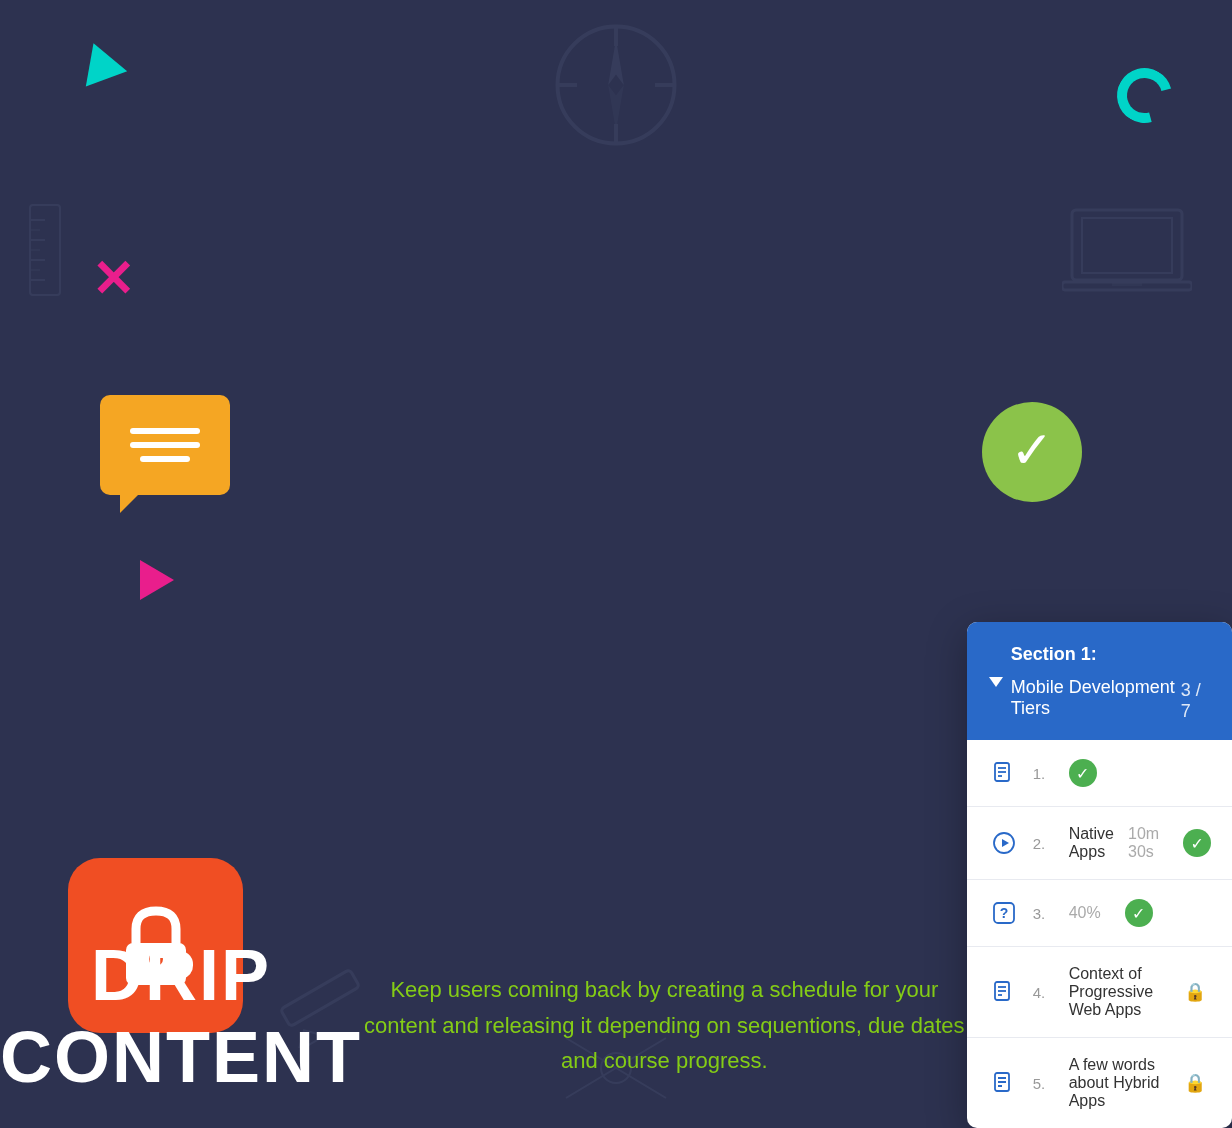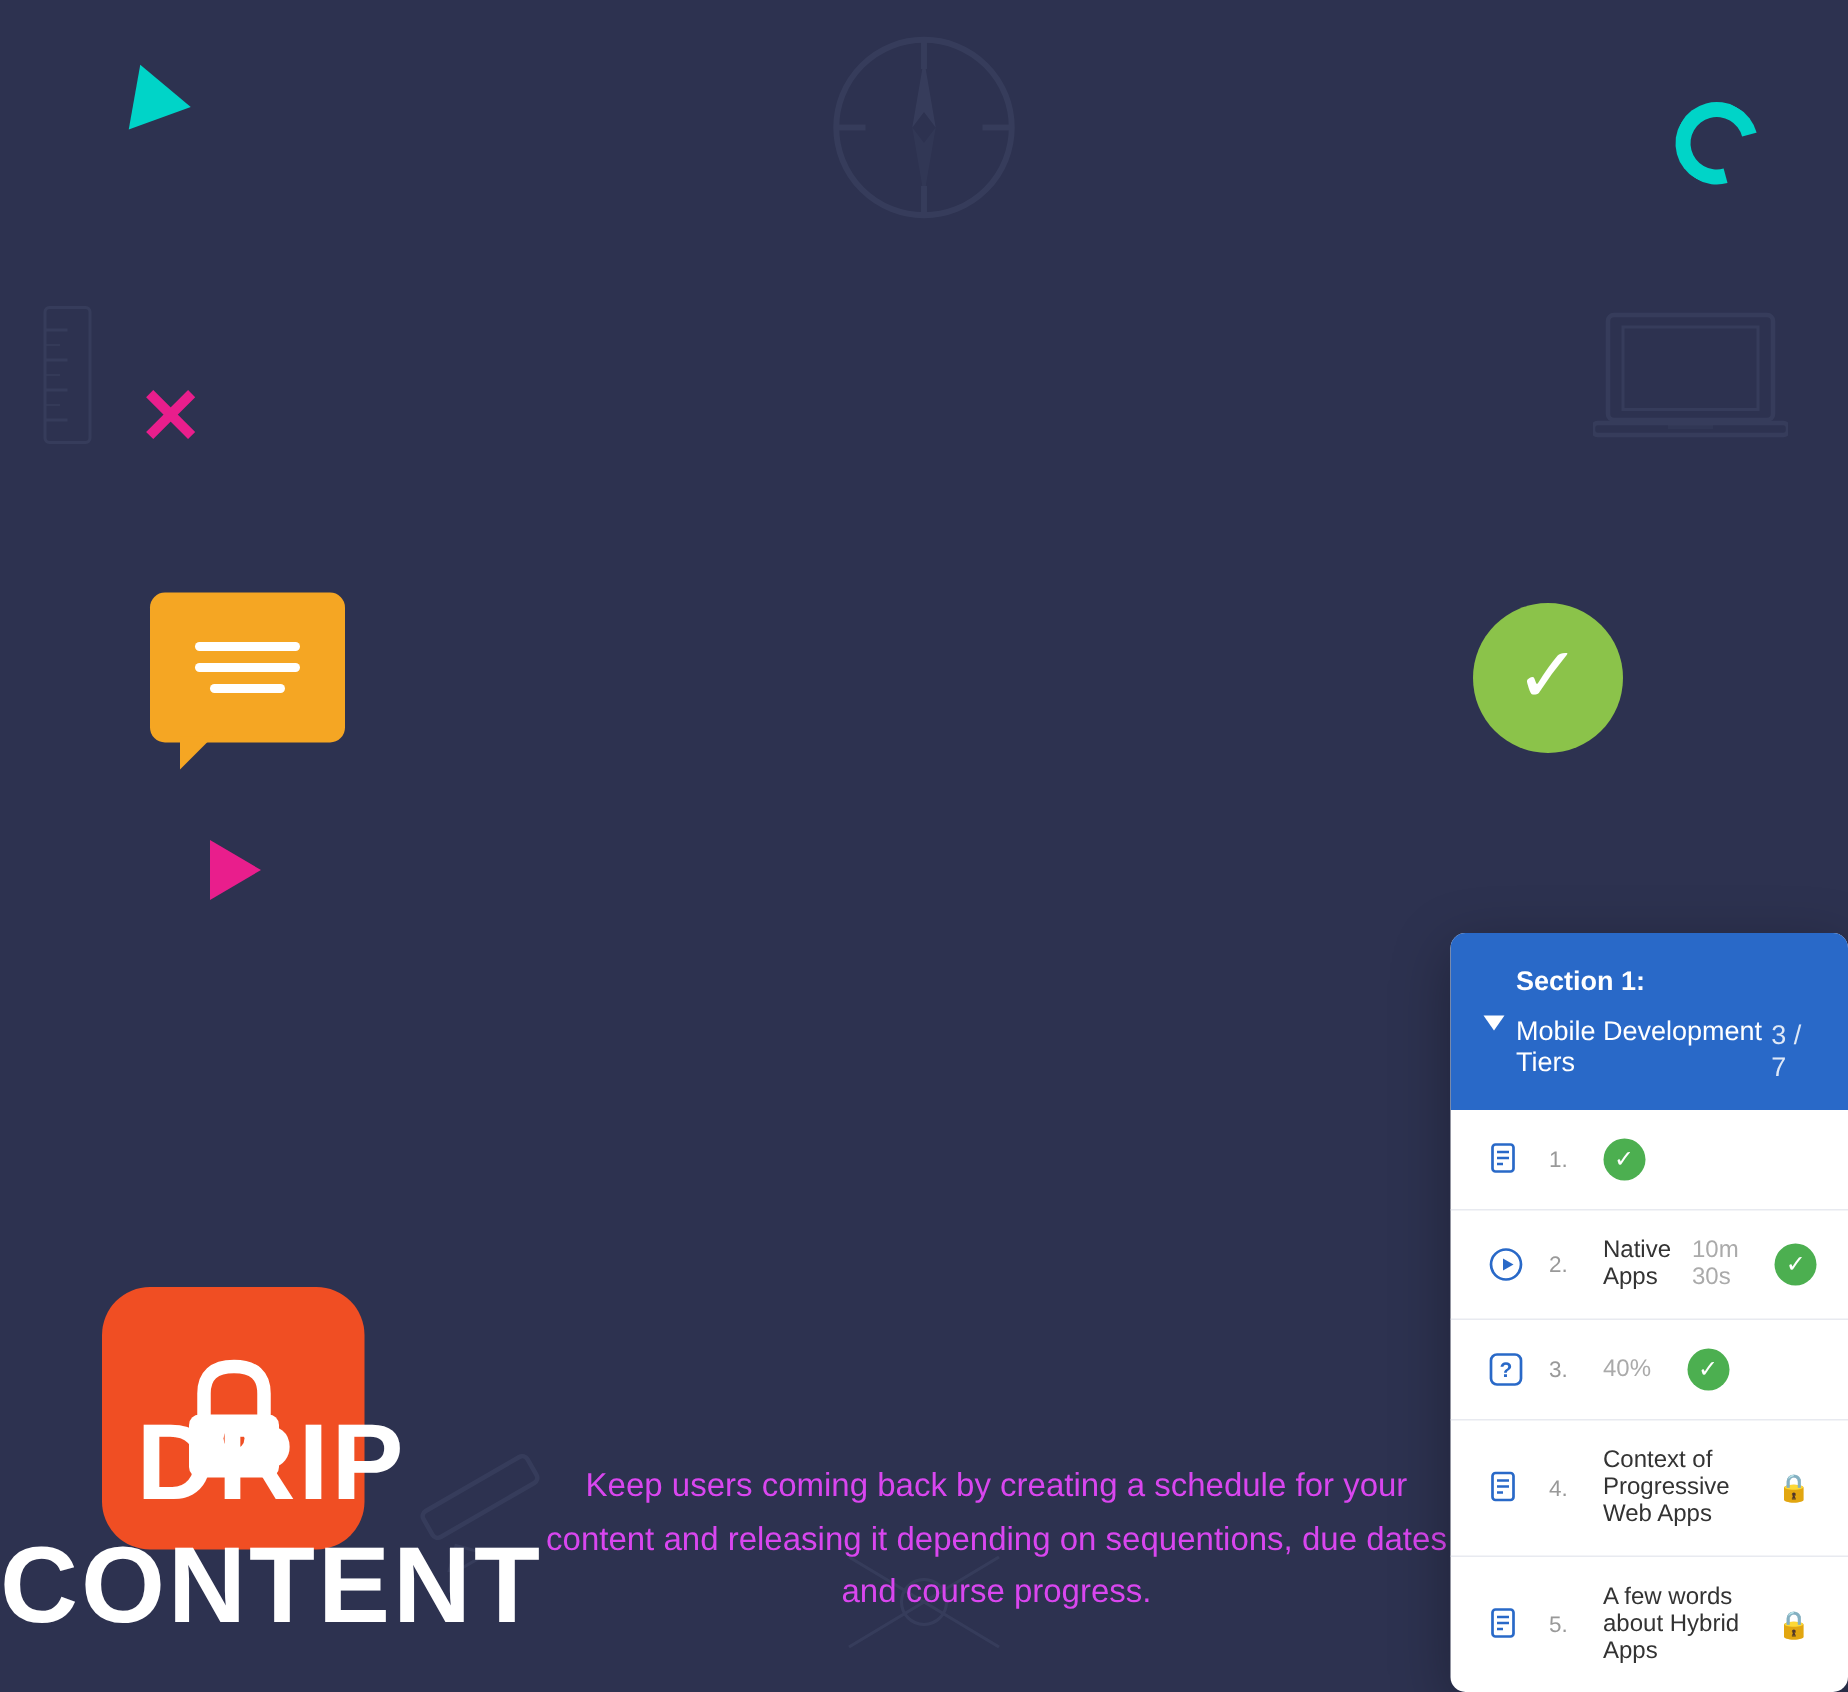--- a/index.html
+++ b/index.html
@@ -177,21 +177,21 @@
       font-size: 72px;
       font-weight: 900;
       color: white;
       letter-spacing: 2px;
       text-align: center;
       margin-bottom: 30px;
     }
 
     .page-subtitle {
       font-size: 22px;
-      color: #d946ef;
+      color: #84cc16;
       text-align: center;
       max-width: 680px;
       line-height: 1.6;
       margin-bottom: 50px;
     }
 
     
     .course-card {
       width: 600px;
       background: white;

